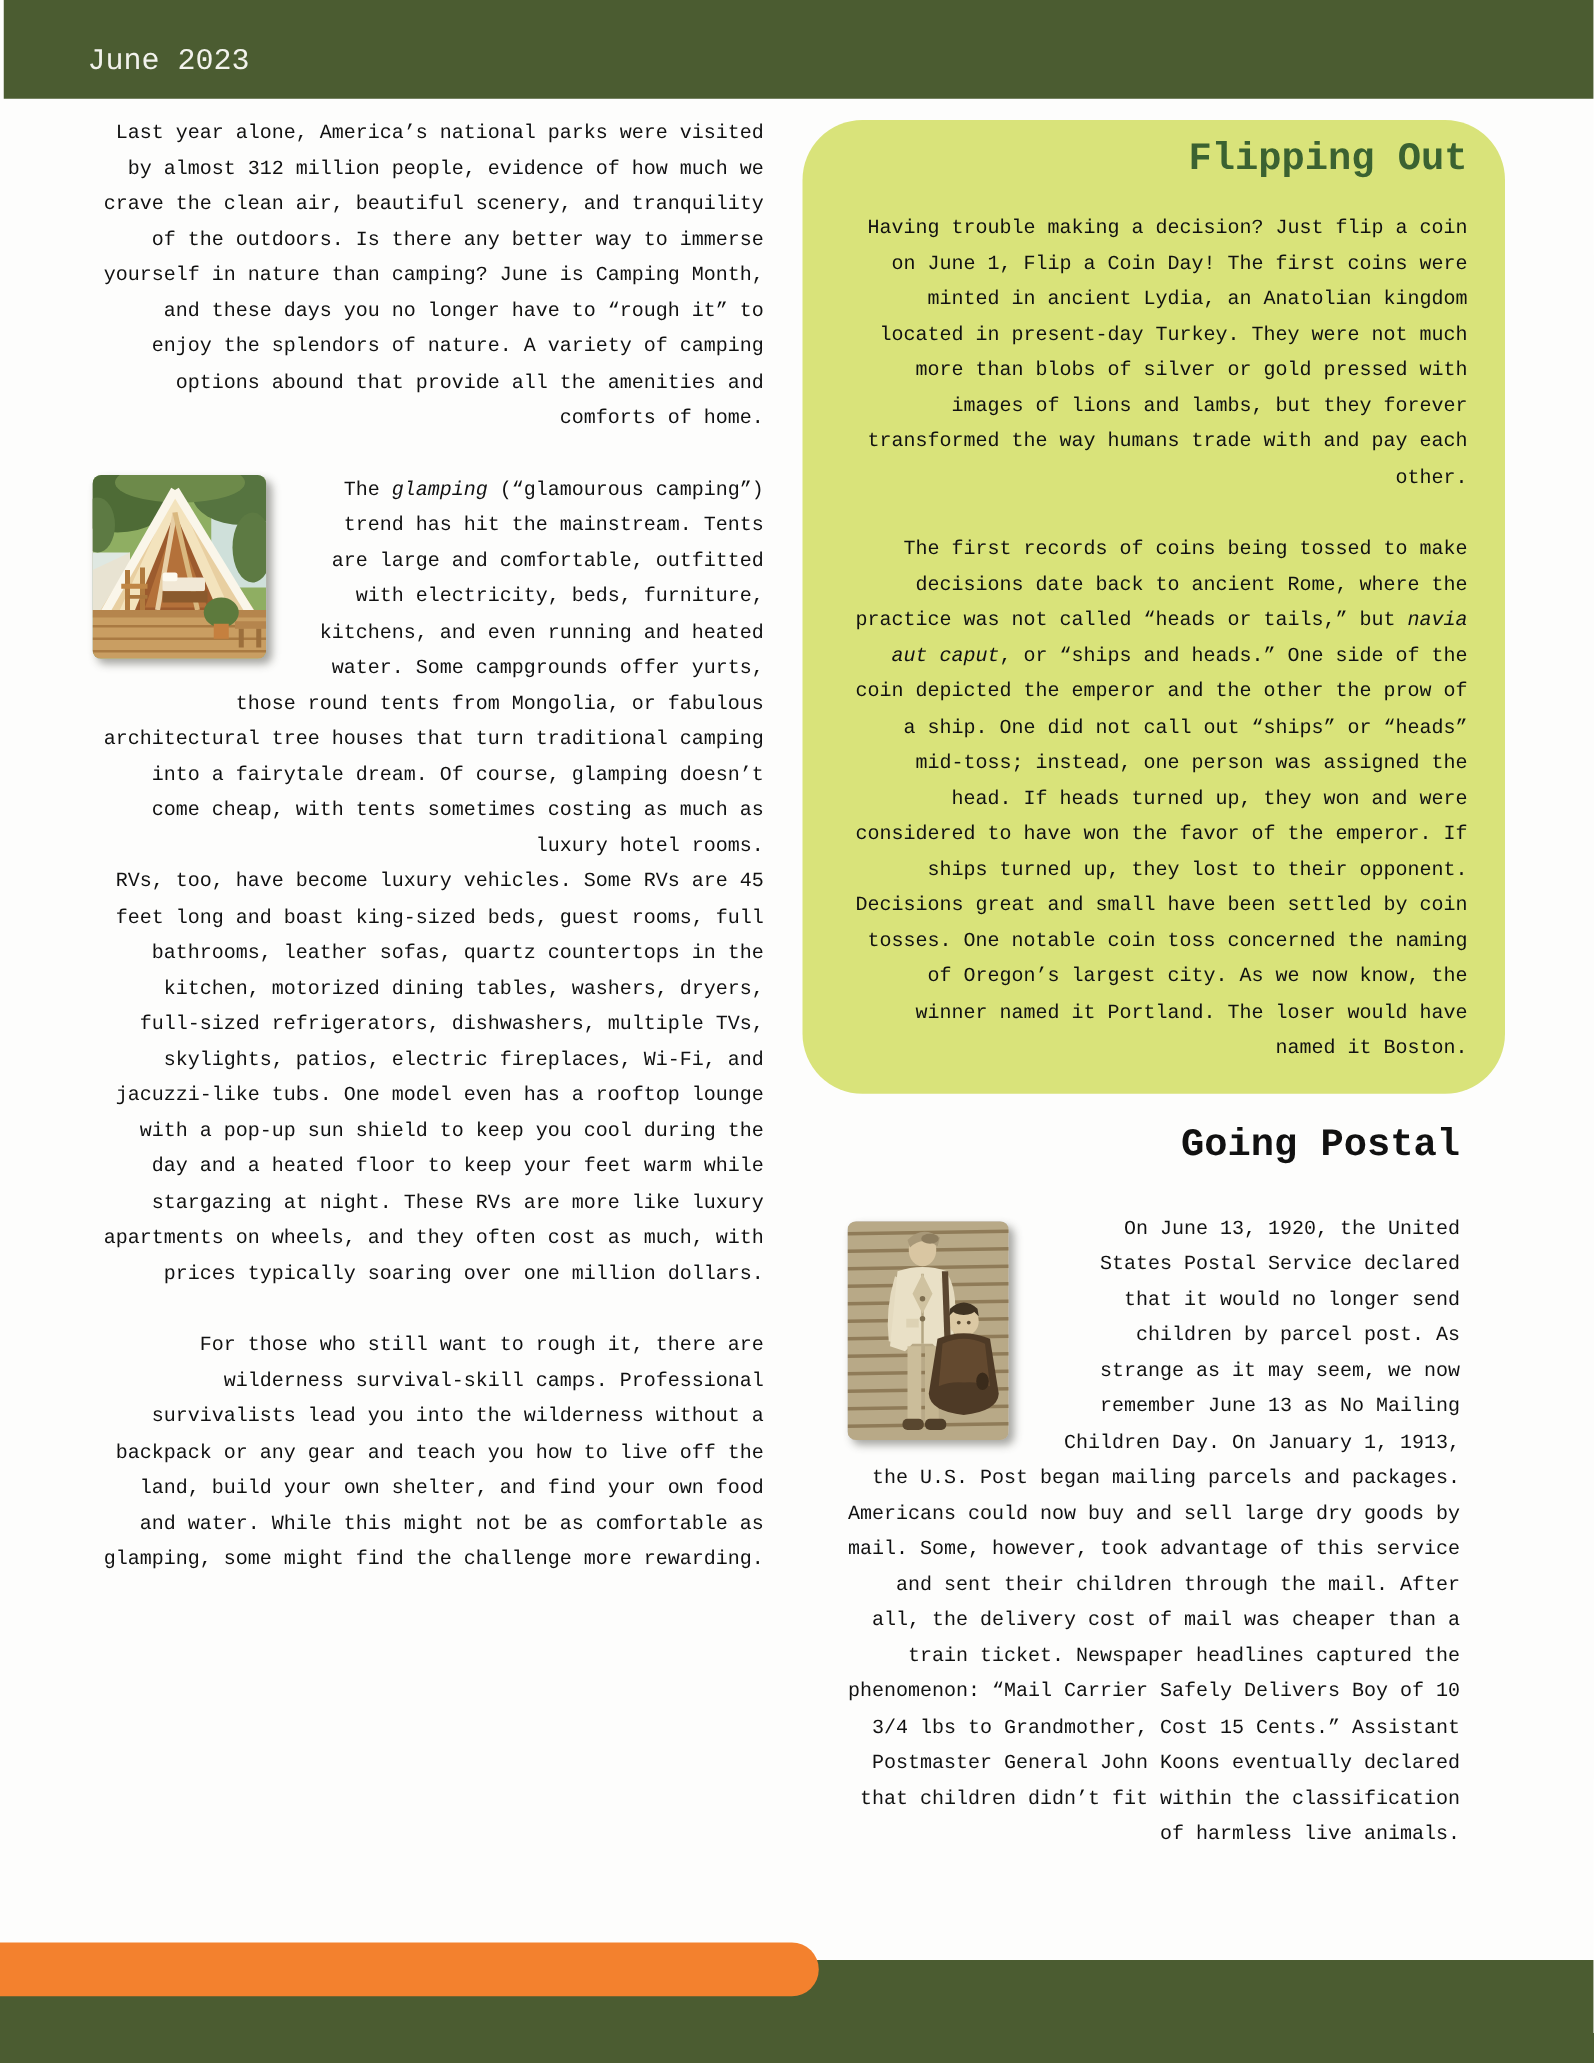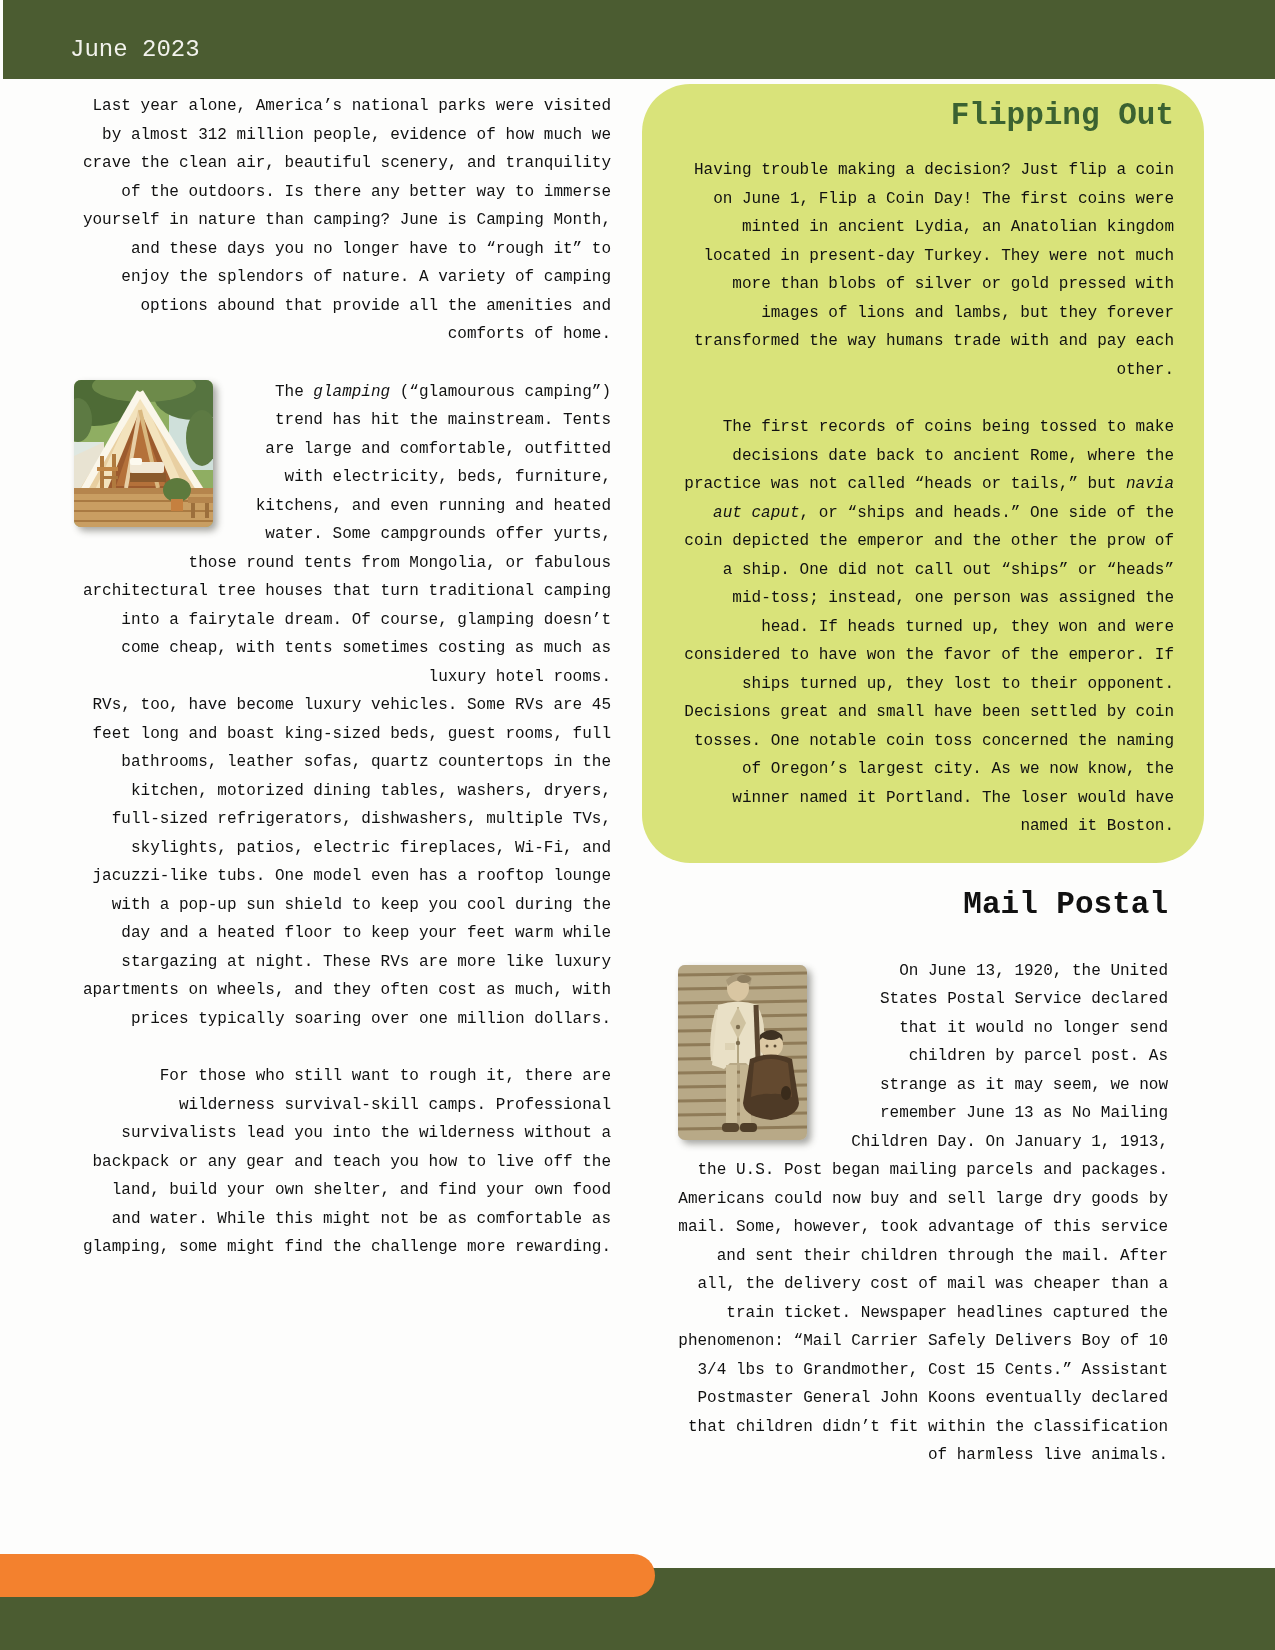--- a/index.html
+++ b/index.html
@@ -20,21 +20,21 @@
   .issue-date{
     position:absolute;left:70px;top:38px;
     color:var(--header-text,#F2F2EC);
     font-size:24px;line-height:24px;
   }
   
   .col-left{
     position:absolute;left:74px;top:92px;width:537px;
   }
   .col-right{
-    position:absolute;left:642px;top:84px;width:562px;
+    position:absolute;left:642px;top:96px;width:562px;
   }
   h1,h2{
     font-size:31px;line-height:36px;font-weight:bold;margin:0;
   }
   .col-left h1{margin:8px 0 30px 0;}
   p{
     font-size:16px;line-height:28.5px;margin:0 0 29px 0;
   }
   p:last-child{margin-bottom:0;}
   em{font-style:italic;}
@@ -134,21 +134,21 @@
   </div>
 
   <div class="col-right">
     <div class="green-box">
       <h2>Flipping Out</h2>
       <p>Having trouble making a decision? Just flip a coin on June 1, Flip a Coin Day! The first coins were minted in ancient Lydia, an Anatolian kingdom located in present-day Turkey. They were not much more than blobs of silver or gold pressed with images of lions and lambs, but they forever transformed the way humans trade with and pay each other.</p>
       <p><span>The first records of coins being tossed to make decisions date back to ancient Rome, where the practice was not called “heads or tails,” but </span><em>navia aut caput</em><span>, or “ships and heads.” One side of the coin depicted the emperor and the other the prow of a ship. One did not call out “ships” or “heads” mid-toss; instead, one person was assigned the head. If heads turned up, they won and were considered to have won the favor of the emperor. If ships turned up, they lost to their opponent. Decisions great and small have been settled by coin tosses. One notable coin toss concerned the naming of Oregon’s largest city. As we now know, the winner named it Portland. The loser would have named it Boston.</span></p>
     </div>
 
     <div class="postal-section">
-      <h2>Mail Postal</h2>
+      <h2>Going Postal</h2>
       <div class="clearfix">
         <div class="photo mail-photo">
           <svg viewBox="0 0 129 175" width="129" height="175">
             <rect width="129" height="175" fill="#c3b492"></rect>
             <g stroke="#94805d" stroke-width="3">
               <line x1="0" y1="10" x2="129" y2="8"></line>
               <line x1="0" y1="24" x2="129" y2="22"></line>
               <line x1="0" y1="38" x2="129" y2="36"></line>
               <line x1="0" y1="52" x2="129" y2="50"></line>
               <line x1="0" y1="66" x2="129" y2="64"></line>

